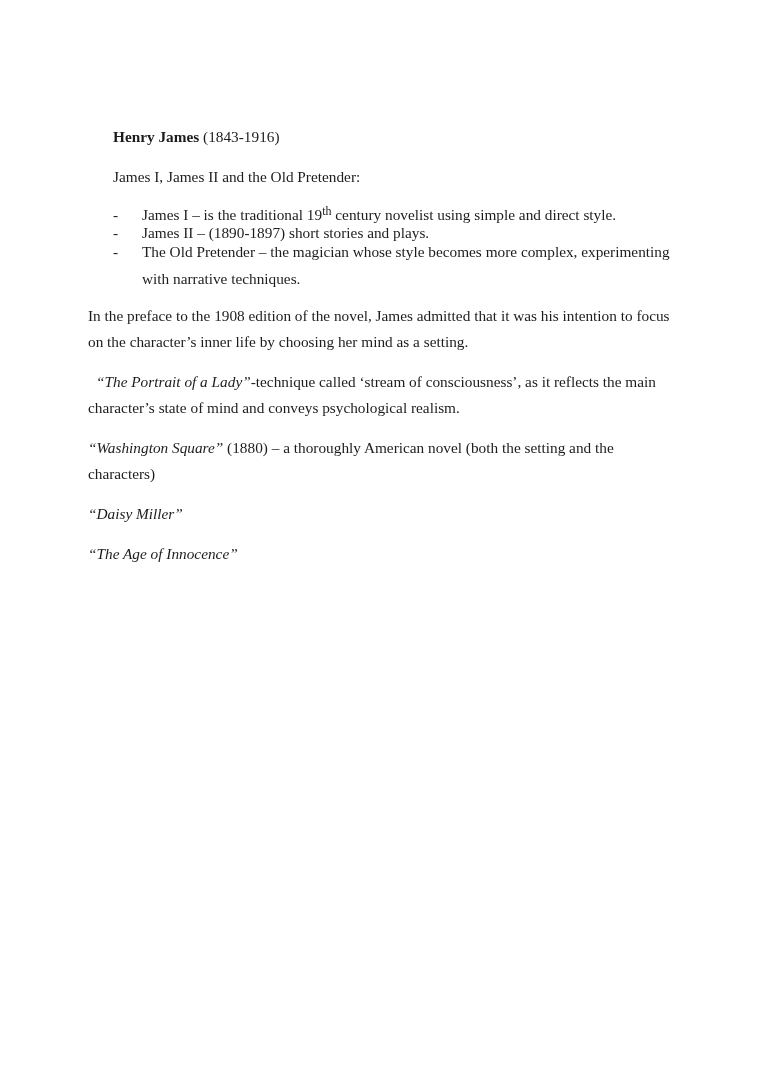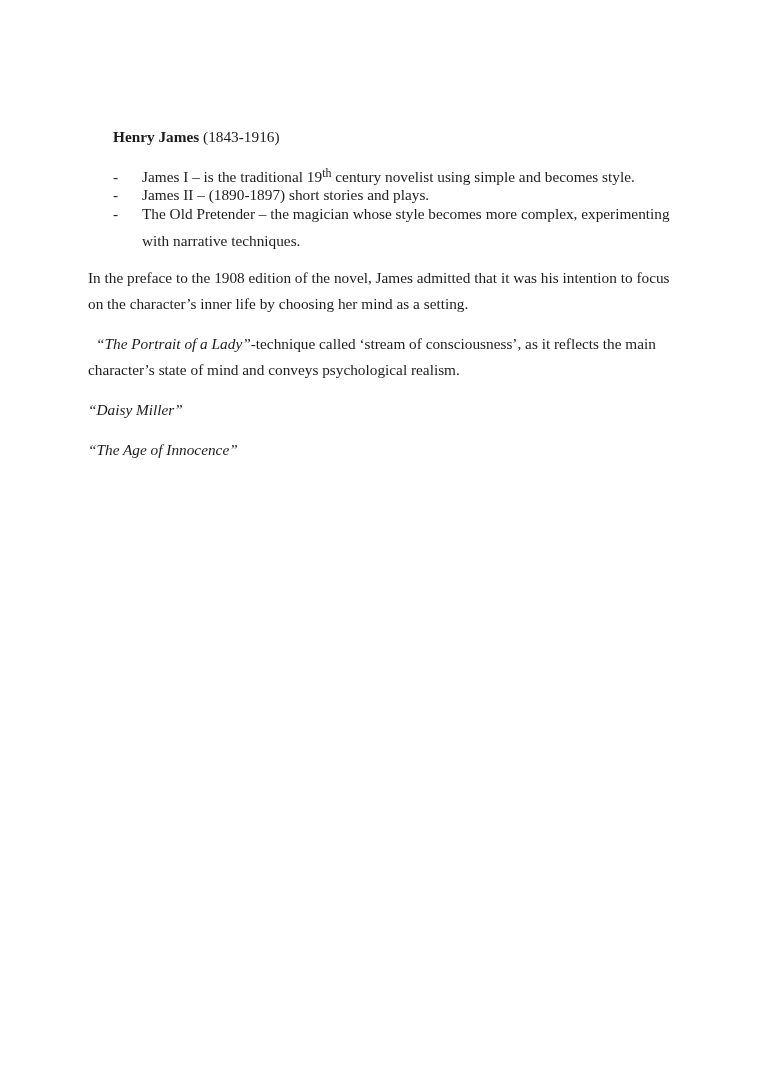--- a/index.html
+++ b/index.html
@@ -57,35 +57,37 @@
     top: -5px;
     vertical-align: baseline;
   }
 </style>
 </head>
 <body>
 
 <div class="page">
   <p class="heading"><span class="r-b">Henry James</span><span> (1843-1916)</span></p>
 
+  <p class="subheading">James I, James II and the Old Pretender:</p>
 
   <div class="doc-list">
       <div class="list-item">
         <span class="bullet">-</span>
-        <span class="list-text"><span>James I – is the traditional 19</span><sup class="r-sup">th</sup><span> century novelist using simple and becomes style.</span></span>
+        <span class="list-text"><span>James I – is the traditional 19</span><sup class="r-sup">th</sup><span> century novelist using simple and direct style.</span></span>
       </div>
       <div class="list-item">
         <span class="bullet">-</span>
         <span class="list-text"><span>James II – (1890-1897) short stories and plays.</span></span>
       </div>
       <div class="list-item list-item-loose">
         <span class="bullet">-</span>
         <span class="list-text"><span>The Old Pretender – the magician whose style becomes more complex, experimenting with narrative techniques.</span></span>
       </div>
     </div>
 
   <div class="paragraphs">
       <p class="para"><span>In the preface to the 1908 edition of the novel, James admitted that it was his intention to focus on the character’s inner life by choosing her mind as a setting.</span></p>
       <p class="para first-line-indent"><span class="r-i">“The Portrait of a Lady”</span><span>-technique called ‘stream of consciousness’, as it reflects the main character’s state of mind and conveys psychological realism.</span></p>
+      <p class="para"><span class="r-i">“Washington Square”</span><span> (1880) – a thoroughly American novel (both the setting and the characters)</span></p>
       <p class="para"><span class="r-i">“Daisy Miller”</span></p>
       <p class="para"><span class="r-i">“The Age of Innocence”</span></p>
     </div>
 </div>
 
 </body></html>

